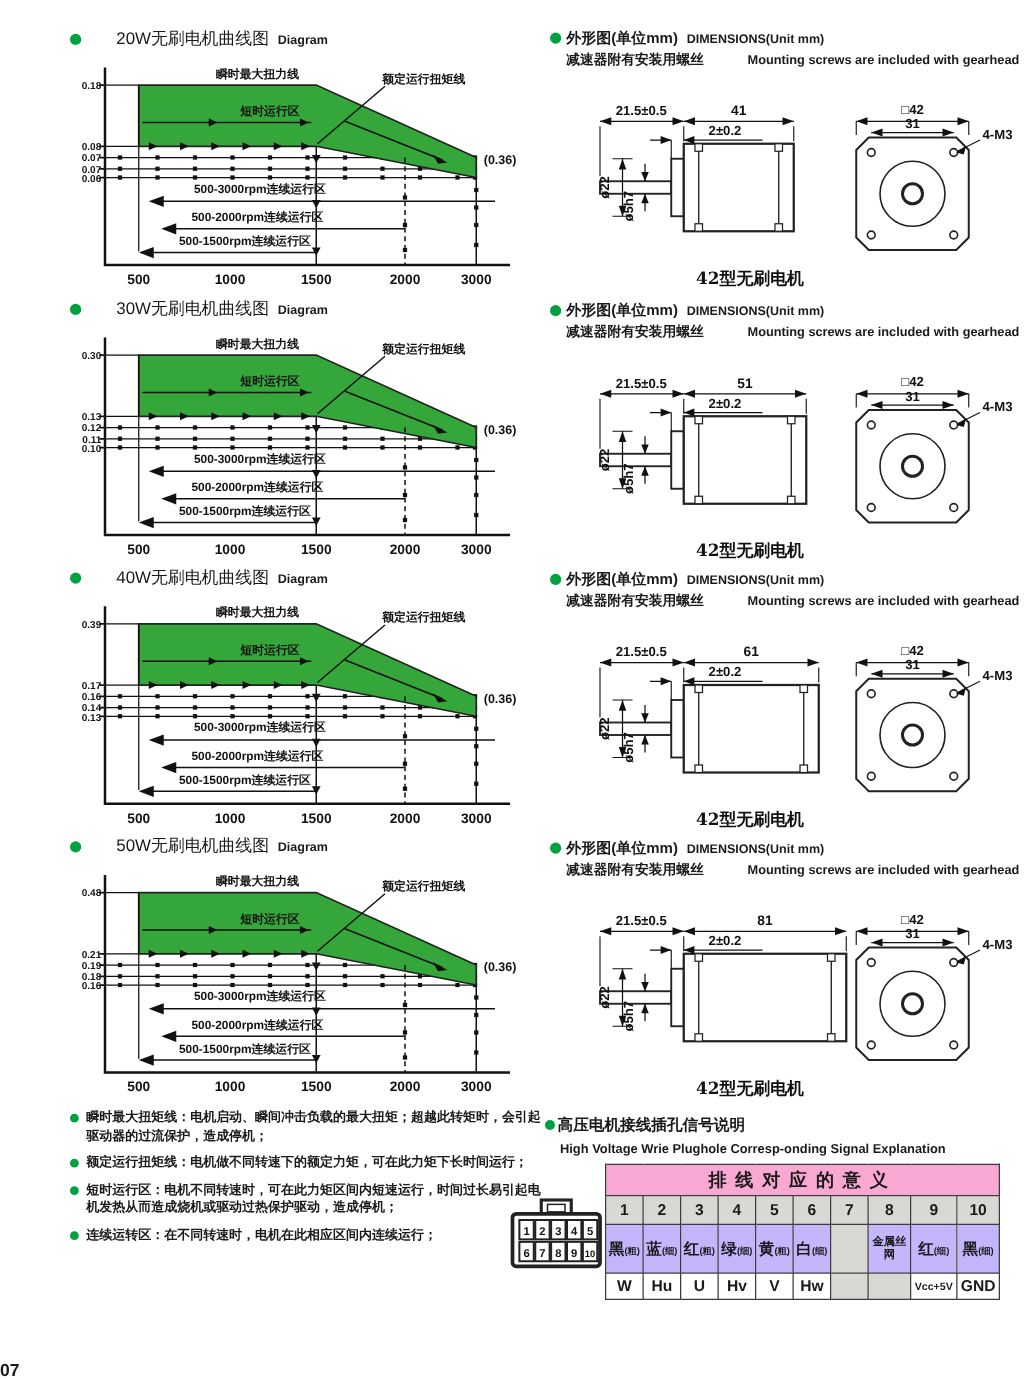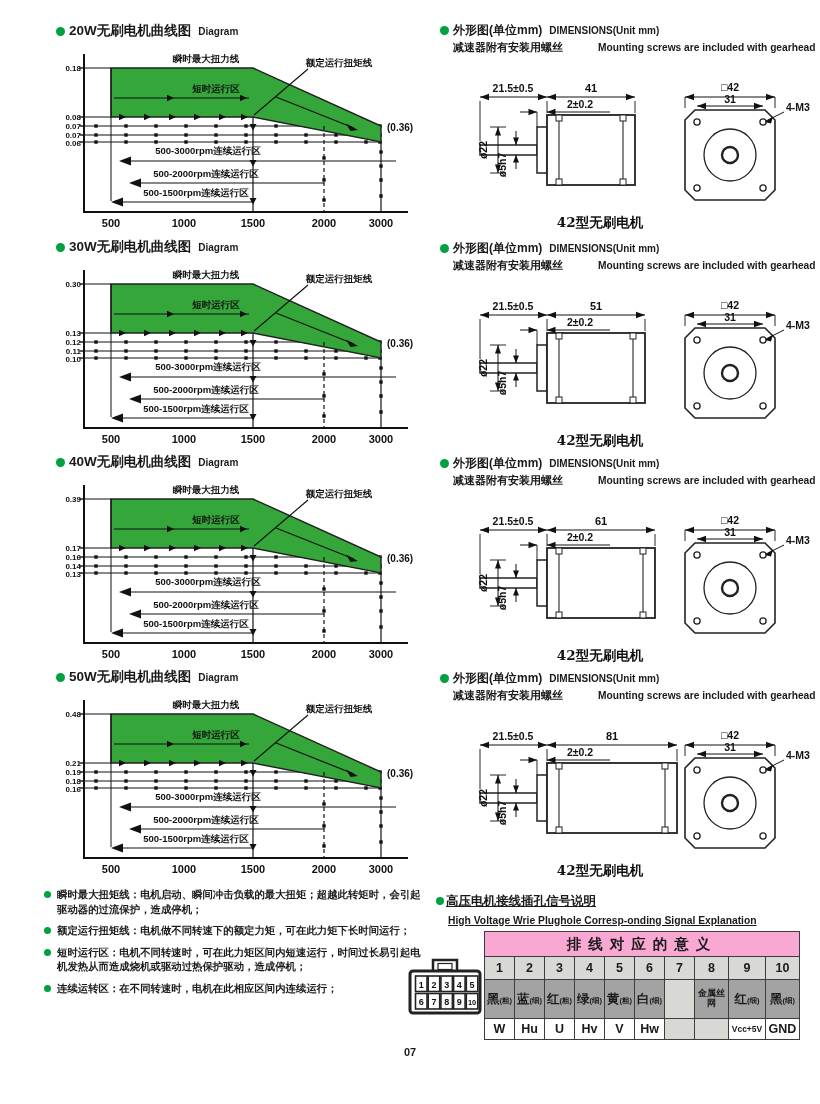--- a/index.html
+++ b/index.html
@@ -4,48 +4,48 @@
 <style>
   html,body{margin:0;padding:0;}
   body{
     width:820px;height:1104px;position:relative;background:#ffffff;
     font-family:"Liberation Sans","DejaVu Sans",sans-serif;color:#1a1a1a;
     overflow:hidden;
   }
   .sec{position:absolute;}
   .sec-title{display:flex;align-items:baseline;gap:4px;white-space:nowrap;}
   .dot{width:9px;height:9px;border-radius:50%;background:#00a13e;display:inline-block;flex:0 0 auto;align-self:center;}
-  .chart-title-cn{font-size:13.5px;font-weight:bold;}
+  .chart-title-cn{font-size:13.5px;font-weight:normal;margin-left:24px;}
   .chart-title-en{font-size:10px;font-weight:bold;margin-left:3px;}
   .dim-title-cn{font-size:12px;font-weight:bold;}
   .dim-title-en{font-size:10px;font-weight:bold;margin-left:3px;}
   .dim-sub{font-size:11px;font-weight:bold;margin:1px 0 0 13px;white-space:nowrap;}
   .dim-sub .en{font-size:10.2px;padding-left:32px;}
   svg{display:block;}
-  .notes{position:absolute;left:44px;top:888px;width:382px;}
+  .notes{position:absolute;left:56px;top:888px;width:382px;}
   .note{display:flex;gap:6px;margin-bottom:7px;font-size:10.4px;font-weight:bold;line-height:1.4;}
   .note .ndot{width:7px;height:7px;border-radius:50%;background:#00a13e;flex:0 0 auto;margin-top:3px;}
   .wiring{position:absolute;left:400px;top:891px;width:420px;}
-  .wiring-title{margin-left:36px;text-decoration:underline;}
+  .wiring-title{margin-left:36px;}
   .wiring-title .cn{font-size:12.5px;font-weight:bold;}
   .wiring-title .en{font-size:10.3px;font-weight:bold;margin-left:12px;}
   .wiring-title .wdot{width:8px;height:8px;border-radius:50%;background:#00a13e;display:inline-block;margin-right:2px;}
   #wiring-table{border-collapse:collapse;position:absolute;left:84px;top:40px;table-layout:fixed;}
   #wiring-table td{border:1.6px solid #3c3c3c;text-align:center;vertical-align:middle;padding:0;overflow:hidden;}
   #wiring-table .cap{background:#f9a8d4;font-size:14.5px;font-weight:bold;letter-spacing:7px;height:24px;}
   #wiring-table .pin{background:#d8d8d4;font-size:12.5px;font-weight:bold;height:22px;}
-  #wiring-table .colc{background:#a3a3a3;height:38px;font-size:12.5px;font-weight:bold;}
+  #wiring-table .colc{background:#c4b5fd;height:38px;font-size:12.5px;font-weight:bold;}
   #wiring-table .colc .sub{font-size:7.5px;}
   #wiring-table .colc.wrap{font-size:9px;line-height:1.1;}
   #wiring-table .sig{background:#ffffff;font-size:12.5px;font-weight:bold;height:20px;}
   #wiring-table .sig.small{font-size:8.5px;}
   #wiring-table .gray{background:#d8d8d4;}
   #connector-svg{position:absolute;left:6px;top:64px;}
-  .footer{position:absolute;left:0;top:1046px;width:820px;text-align:center;
-          font-size:11px;font-weight:bold;}
+  .footer{position:absolute;left:0;top:1088px;width:820px;
+          font-size:14px;font-weight:bold;}
 </style>
 </head>
 <body>
 
 <div class="sec" style="left:56px;top:22px;width:382px;">
   <div class="sec-title">
     <span class="dot"></span>
     <span class="chart-title-cn">20W无刷电机曲线图</span>
     <span class="chart-title-en">Diagram</span>
   </div>

